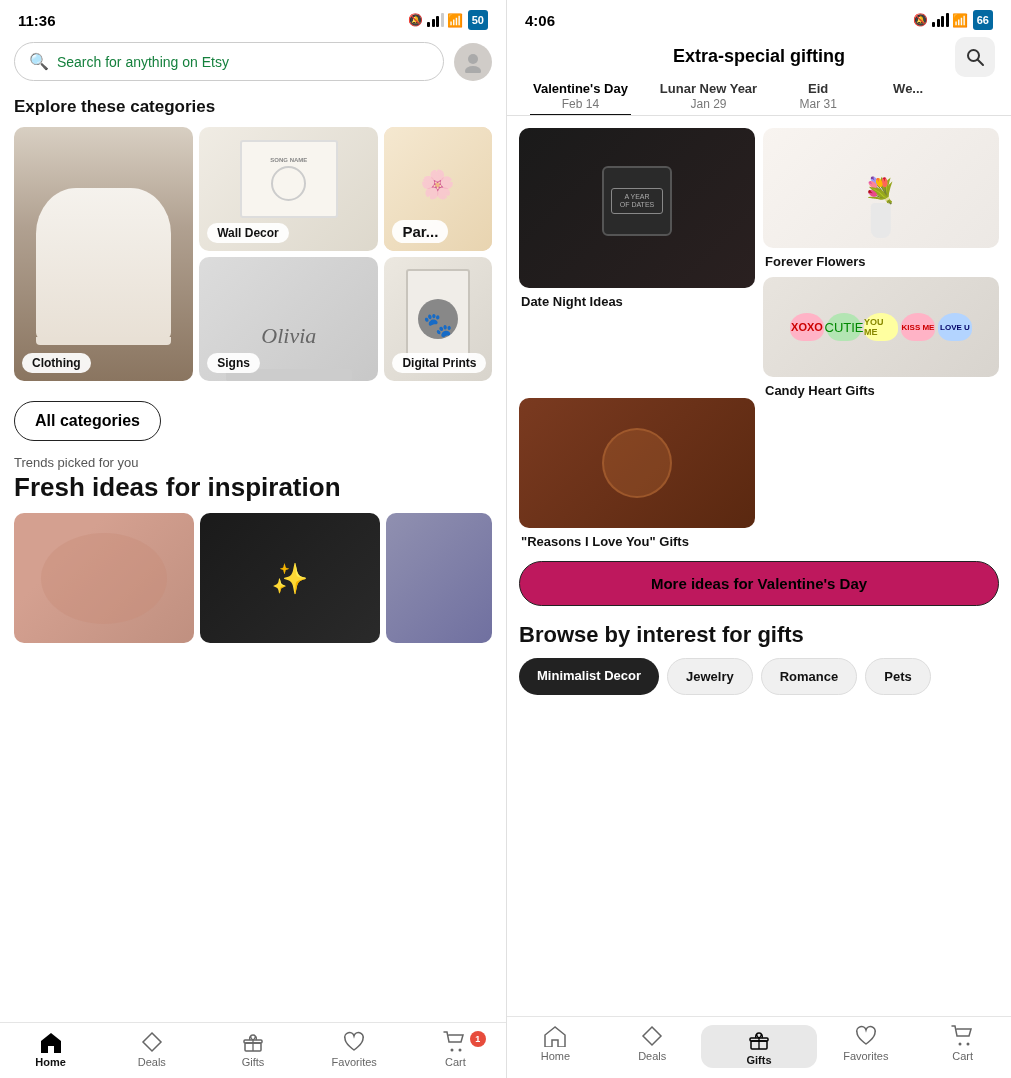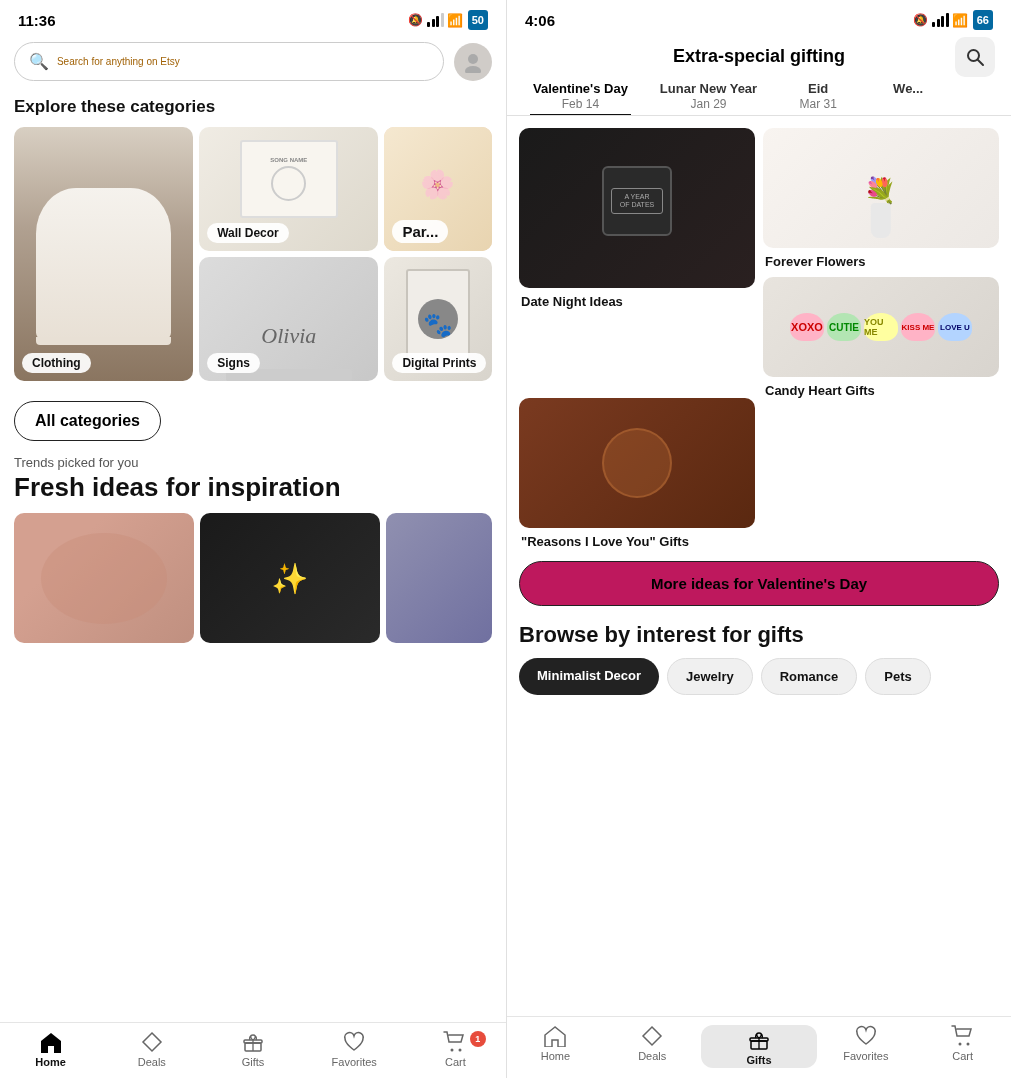--- a/index.html
+++ b/index.html
@@ -65,21 +65,21 @@
       flex: 1;
       display: flex;
       align-items: center;
       gap: 8px;
       border: 1.5px solid #ccc;
       border-radius: 30px;
       padding: 9px 14px;
       background: #fff;
     }
     .search-icon-svg { color: #666; font-size: 16px; }
-    .search-placeholder { color: #a16207; font-size: 10px; }
+    .search-placeholder { color: #15803d; font-size: 14px; }
     .avatar-circle {
       width: 38px;
       height: 38px;
       border-radius: 50%;
       background: #d0ccc8;
       display: flex;
       align-items: center;
       justify-content: center;
       color: #999;
       font-size: 18px;
@@ -632,21 +632,21 @@
             <div style="width:20px;height:35px;background:#e8e8e8;border-radius:4px 4px 8px 8px;margin-top:-4px;"></div>
           </div>
         </div>
         <span class="product-label">Forever Flowers</span>
       </div>
 
       <div class="product-cell">
         <div class="product-img img-candy" style="height:100px;background:linear-gradient(135deg,#e8e4de,#d8d4ce);position:relative;overflow:hidden;">
           <div class="candy-hearts">
             <div style="font-size:11px;background:#ffb3c6;border-radius:50% 50% 40% 40%;width:34px;height:28px;display:flex;align-items:center;justify-content:center;color:#c00;font-weight:700;">XOXO</div>
-            <div style="font-size:10px;background:#b3e5b3;border-radius:50% 50% 40% 40%;width:34px;height:28px;display:flex;align-items:center;justify-content:center;color:#080;font-weight:700;">CUTIE</div>
+            <div style="font-size:13px;background:#b3e5b3;border-radius:50% 50% 40% 40%;width:34px;height:28px;display:flex;align-items:center;justify-content:center;color:#080;font-weight:400;">CUTIE</div>
             <div style="font-size:9px;background:#ffffa0;border-radius:50% 50% 40% 40%;width:34px;height:28px;display:flex;align-items:center;justify-content:center;color:#880;font-weight:700;">YOU ME</div>
             <div style="font-size:9px;background:#ffb3c6;border-radius:50% 50% 40% 40%;width:34px;height:28px;display:flex;align-items:center;justify-content:center;color:#c00;font-weight:700;font-size:8px;">KISS ME</div>
             <div style="font-size:9px;background:#b3d4ff;border-radius:50% 50% 40% 40%;width:34px;height:28px;display:flex;align-items:center;justify-content:center;color:#006;font-weight:700;font-size:8px;">LOVE U</div>
           </div>
         </div>
         <span class="product-label">Candy Heart Gifts</span>
       </div>
     </div>
 
     <div class="product-cell" style="margin-top:-8px;">

